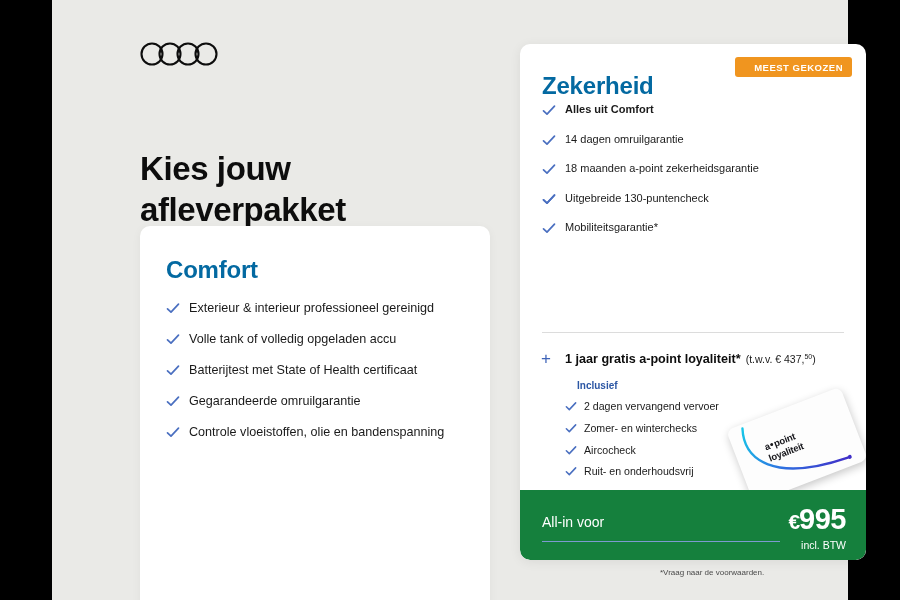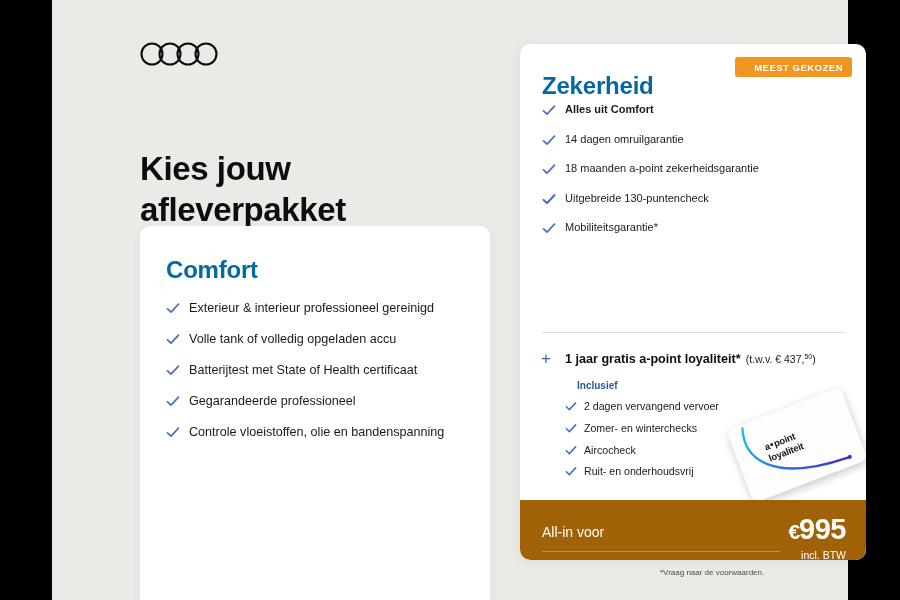--- a/index.html
+++ b/index.html
@@ -174,22 +174,22 @@
   #loyalty-card .lc-dot {
     display: inline-block; width: 3px; height: 3px;
     background: #16161b; border-radius: 50%;
     vertical-align: 2px; margin: 0 1px;
   }
   #loyalty-card svg { position: absolute; left: 0; top: 0; }
 
   
   #footer-blue {
     position: absolute; left: 0; bottom: 0;
-    width: 346px; height: 60px;
-    background: #a16207;
+    width: 346px; height: 70px;
+    background: #15803d;
     border-radius: 0 0 10px 10px;
   }
   #footer-label {
     position: absolute; left: 22px; top: 24px;
     color: #fff; font-size: 14px;
   }
   #footer-line {
     position: absolute; left: 22px; top: 51px;
     width: 238px; height: 1px; background: #7d9ad0;
   }
@@ -261,21 +261,21 @@
               </svg>
           </span>
           <span>Batterijtest met State of Health certificaat</span>
         </li>
         <li>
           <span class="chk">
             <svg width="14" height="13" viewBox="0 0 14 13">
                 <path d="M1.5 6.8 L5 10.2 L12.5 2.2" fill="none" stroke="#4a6fc0" stroke-width="1.7" stroke-linecap="round" stroke-linejoin="round"></path>
               </svg>
           </span>
-          <span>Gegarandeerde professioneel</span>
+          <span>Gegarandeerde omruilgarantie</span>
         </li>
         <li>
           <span class="chk">
             <svg width="14" height="13" viewBox="0 0 14 13">
                 <path d="M1.5 6.8 L5 10.2 L12.5 2.2" fill="none" stroke="#4a6fc0" stroke-width="1.7" stroke-linecap="round" stroke-linejoin="round"></path>
               </svg>
           </span>
           <span>Controle vloeistoffen, olie en bandenspanning</span>
         </li>
       </ul>

